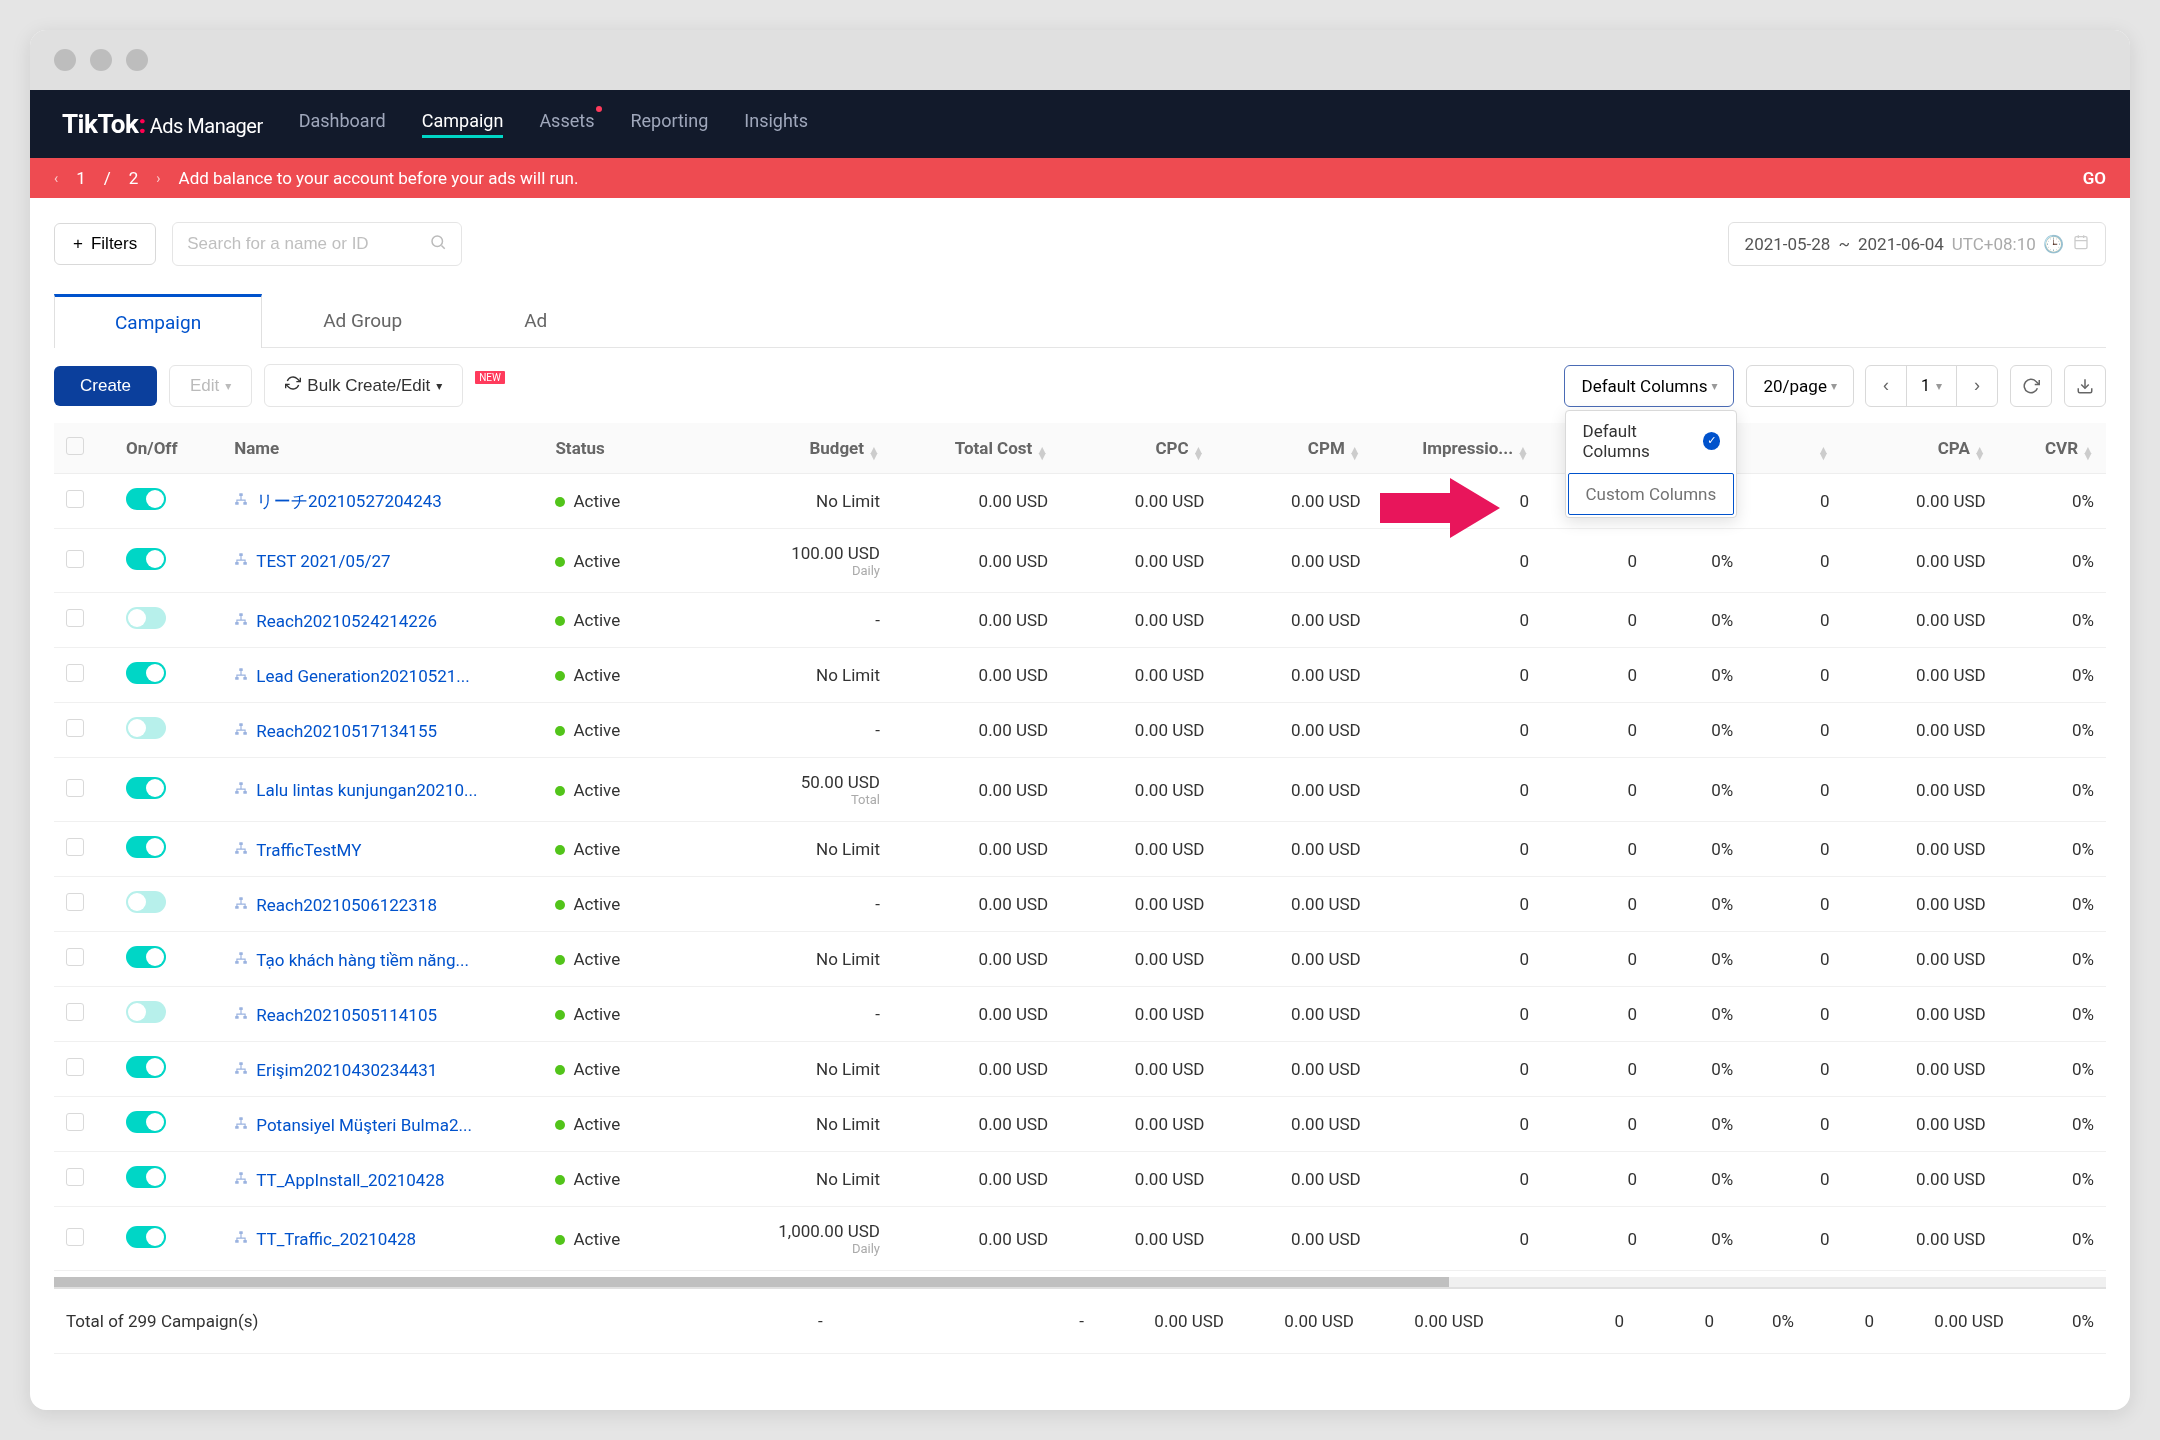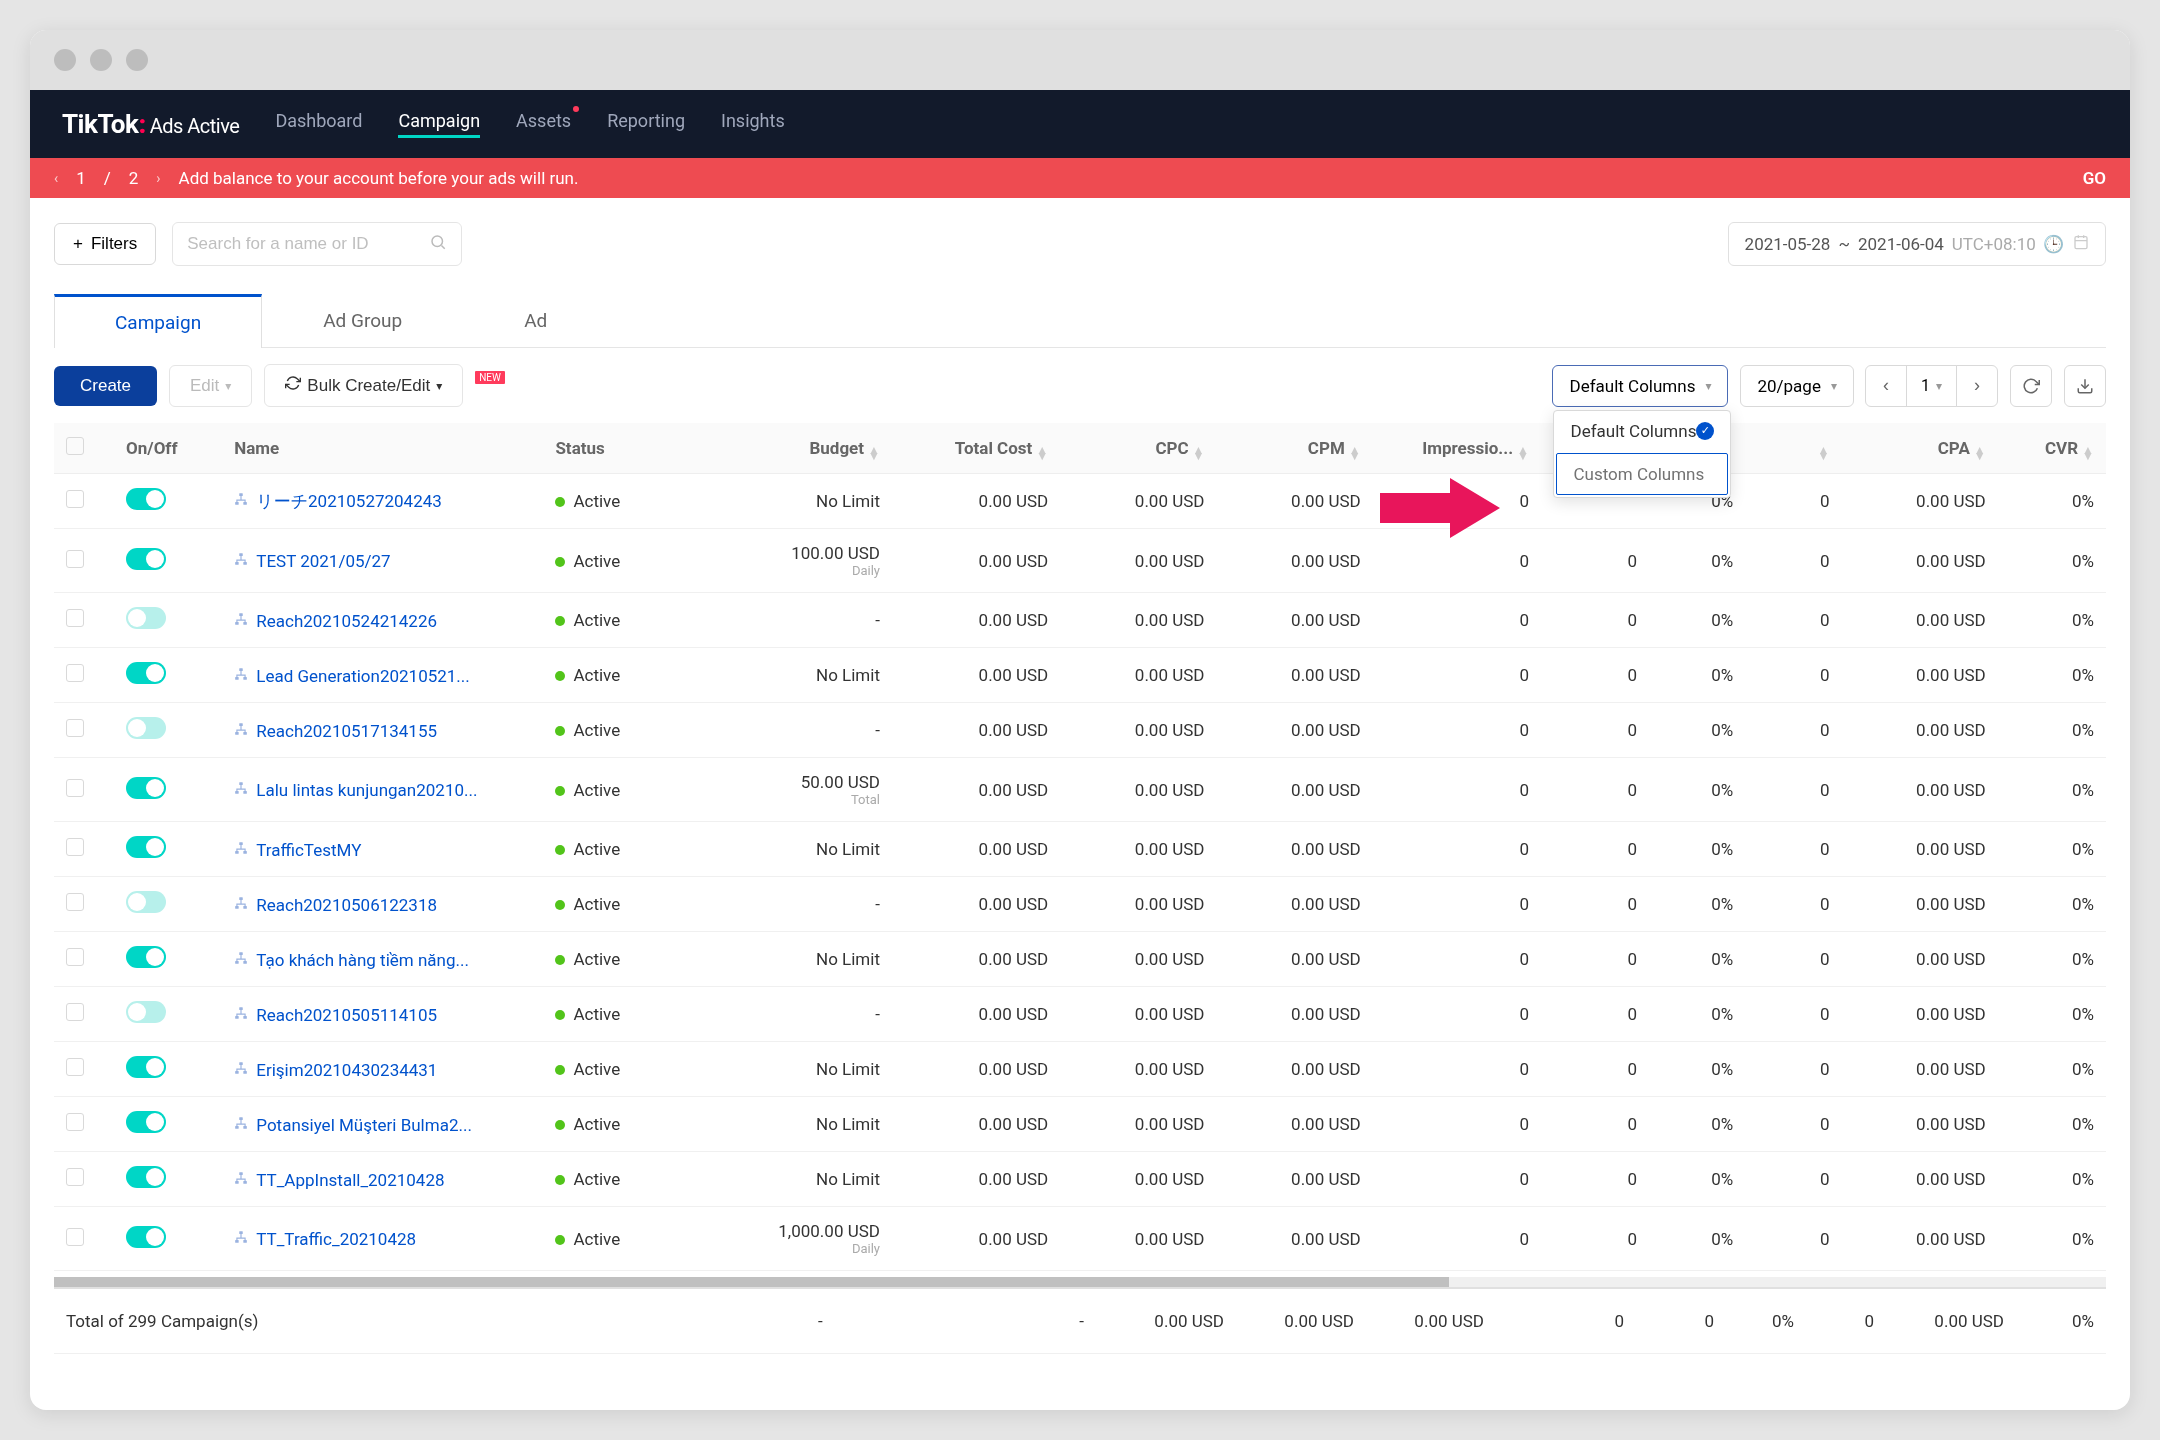--- a/index.html
+++ b/index.html
@@ -27,21 +27,21 @@
 .date-box { border: 1px solid #e0e0e0; border-radius: 6px; height: 44px; display: flex; align-items: center; padding: 0 16px; font-size: 17px; color: #555; gap: 8px; }
 .date-box .tz { color: #aaa; }
 .tabs { display: flex; border-bottom: 1px solid #e5e5e5; }
 .tab { padding: 14px 60px; font-size: 19px; color: #666; cursor: pointer; border: 1px solid transparent; border-bottom: none; }
 .tab.active { color: #0052cc; border-color: #e0e0e0; border-top: 3px solid #0052cc; background: #fff; margin-bottom: -1px; }
 .toolbar { display: flex; align-items: center; gap: 12px; padding: 16px 0; }
 .btn-primary { background: #0b3f9c; color: #fff; border: none; border-radius: 6px; padding: 10px 26px; font-size: 17px; cursor: pointer; }
 .btn-ghost { border: 1px solid #e5e5e5; color: #bbb; background: #fff; border-radius: 6px; padding: 10px 20px; font-size: 17px; display: inline-flex; align-items: center; gap: 6px; }
 .btn-ghost.enabled { color: #333; }
 .new-badge { background: #ff3b5c; color: #fff; font-size: 10px; padding: 1px 4px; border-radius: 1px; position: relative; top: -8px; }
-.select-box { border: 1px solid #4a6bb5; border-radius: 6px; padding: 10px 16px; font-size: 17px; display: inline-flex; align-items: center; gap: 10px; cursor: pointer; position: relative; }
+.select-box { border: 1px solid #4a6bb5; border-radius: 6px; padding: 10px 16px; font-size: 17px; display: inline-flex; align-items: center; gap: 4px; cursor: pointer; position: relative; }
 .select-box.plain { border-color: #d9d9d9; }
 .icon-btn { border: 1px solid #d9d9d9; background: #fff; border-radius: 6px; width: 42px; height: 42px; display: inline-flex; align-items: center; justify-content: center; cursor: pointer; font-size: 18px; color: #666; }
 .pager { display: flex; align-items: center; gap: 0; }
 .pager .icon-btn { border-radius: 0; margin-left: -1px; }
 .pager .icon-btn:first-child { border-radius: 6px 0 0 6px; }
 .pager .icon-btn:last-child { border-radius: 0 6px 6px 0; }
 .pager .page-num { border: 1px solid #d9d9d9; height: 42px; padding: 0 14px; display: inline-flex; align-items: center; margin-left: -1px; gap: 6px; }
 .dropdown-menu { position: absolute; top: 44px; left: 0; right: -4px; background: #fff; border: 1px solid #d9d9d9; border-radius: 4px; box-shadow: 0 4px 16px rgba(0,0,0,0.12); z-index: 10; }
 .dropdown-item { padding: 10px 16px; font-size: 17px; display: flex; align-items: center; justify-content: space-between; color: #333; }
 .dropdown-item.selected { border: 1px solid #0052cc; color: #737373; margin: 2px; border-radius: 2px; }
@@ -74,21 +74,21 @@
 <div class="browser-frame">
   <div class="browser-bar">
     <span class="traffic-dot"></span>
     <span class="traffic-dot"></span>
     <span class="traffic-dot"></span>
   </div>
 
   <div class="app">
     <div class="topnav">
       <div class="brand">
-        <span>TikTok</span><span style="color:#ff0050;font-weight:900">:</span><span class="sub">Ads Active</span>
+        <span>TikTok</span><span style="color:#ff0050;font-weight:900">:</span><span class="sub">Ads Manager</span>
       </div>
       <div id="nav-items" style="display:flex;gap:36px">
           <div class="nav-item">Dashboard</div>
           <div class="nav-item active">Campaign</div>
           <div class="nav-item">Assets<span class="dot"></span></div>
           <div class="nav-item">Reporting</div>
           <div class="nav-item">Insights</div>
         </div>
     </div>
 

